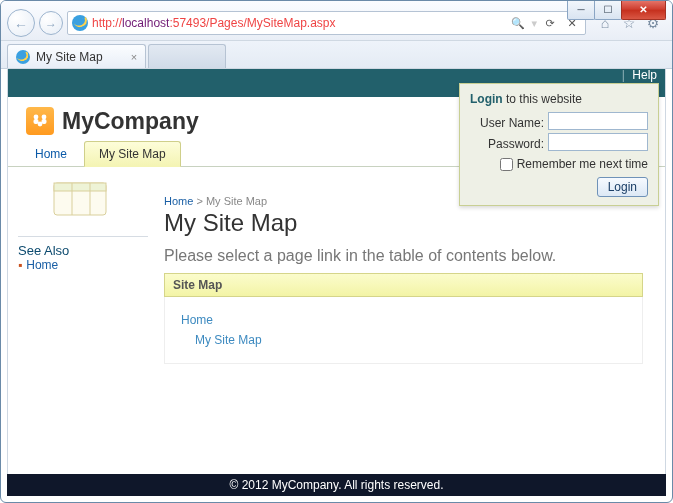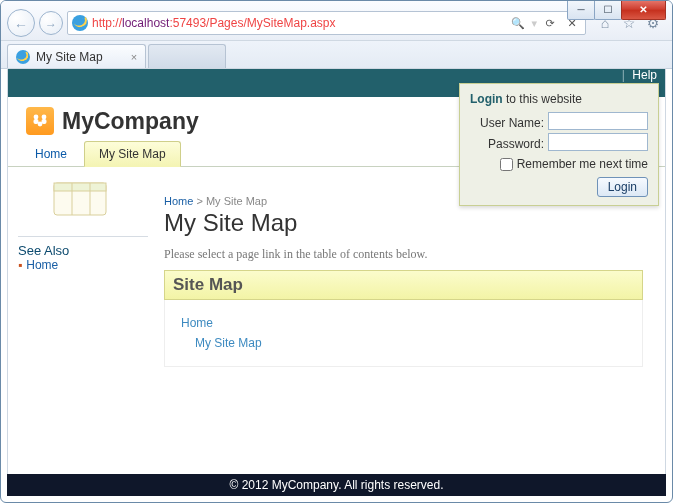--- a/index.html
+++ b/index.html
@@ -132,24 +132,24 @@
   }
   .see-also h4{ color:#0c4a6e; font-size:13px; font-weight:normal; }
   .see-also .bullet { color:#c9521f; margin-right:4px;}
   .see-also a{ color:#1a5fa5; text-decoration:none; font-size:12px;}
   .main {
     flex:1; padding:8px 22px 8px 8px;
   }
   .breadcrumb { font-size:11px; color:#888; margin-top:20px;}
   .breadcrumb a { color:#1a5fa5; text-decoration:none;}
   h1.page-title { font-size:24px; font-weight:normal; color:#333; margin:2px 0 10px 0;}
-  .hint { color:#777; font-size:12px; margin-bottom:8px;font-family:Liberation Serif, serif;}
+  .hint { color:#777; font-size:16px; margin-bottom:8px;}
   .panel-head {
     background:linear-gradient(#fbfccc,#f3f4a6);
-    border:1px solid #d5d58a; padding:4px 8px; font-weight:bold; color:#555; font-size:17px;
+    border:1px solid #d5d58a; padding:4px 8px; font-weight:bold; color:#555; font-size:12px;
   }
   .panel-body {
     border:1px solid #eee; border-top:none; padding:10px 16px;
   }
   .panel-body a { display:block; color:#3d8ac0; font-size:12px; text-decoration:none; margin:6px 0;}
   .panel-body a.indent { margin-left:14px;}
   
   .login-panel {
     position:absolute;
     top: 83px; right:14px;

